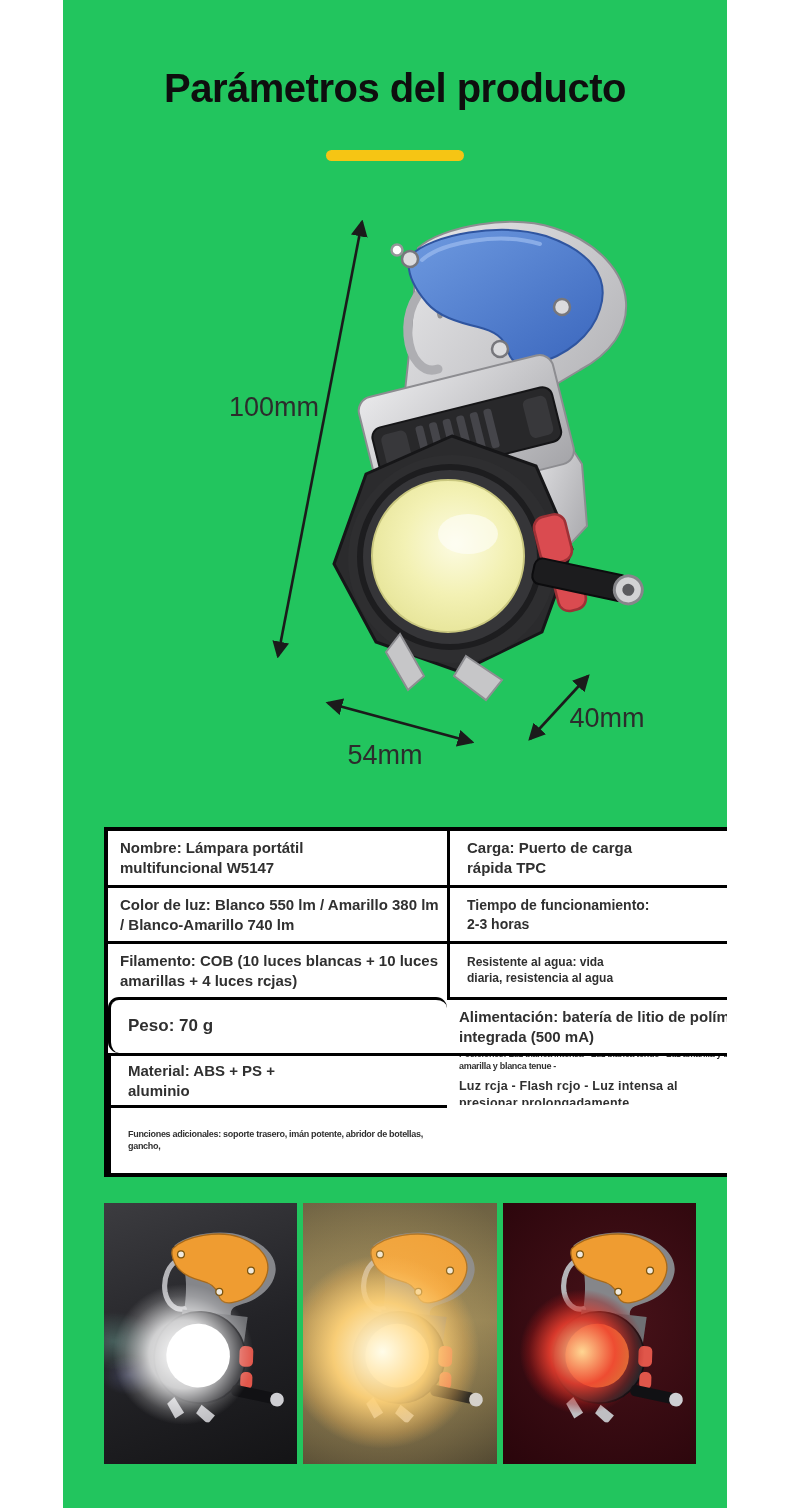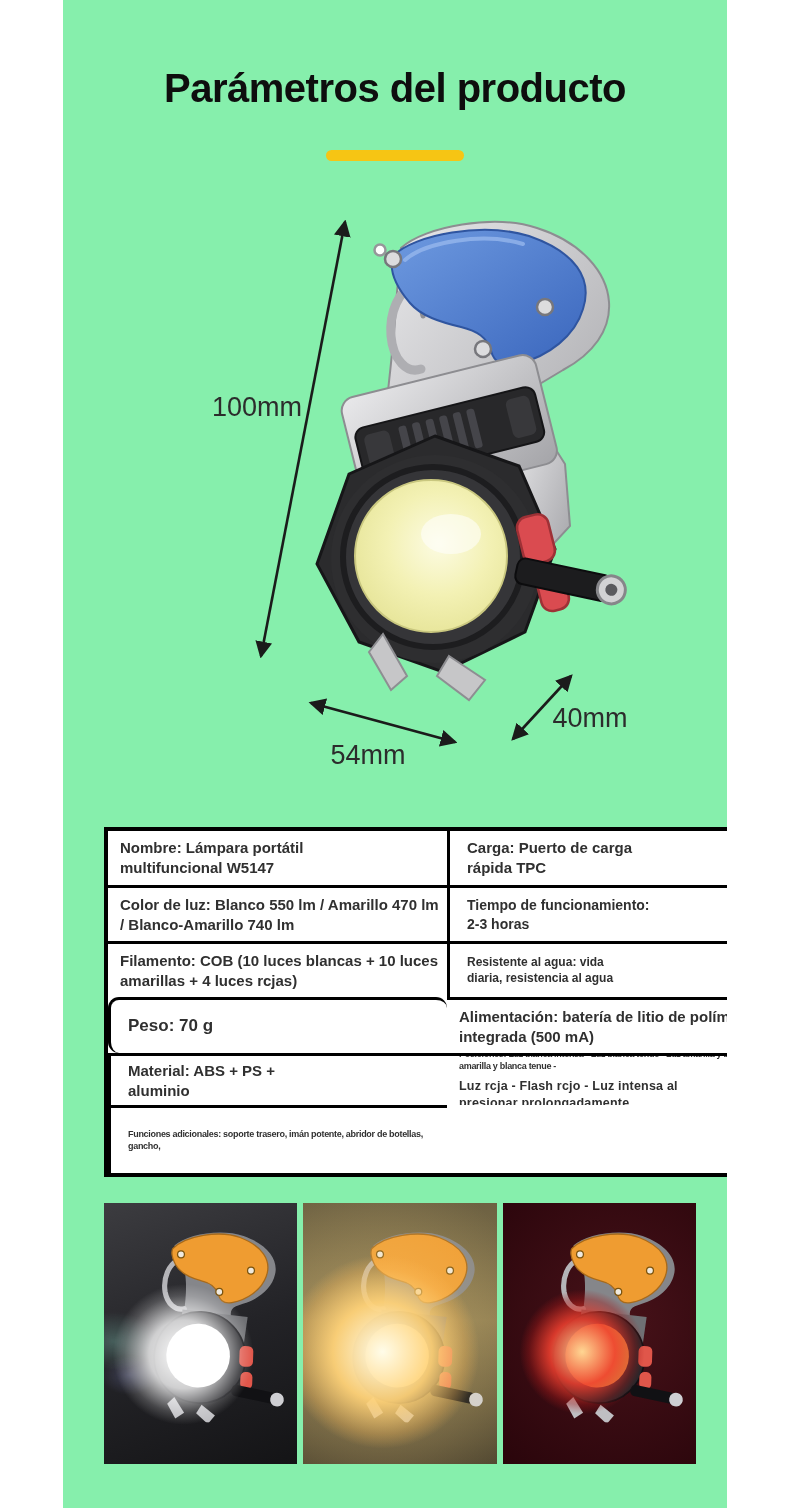--- a/index.html
+++ b/index.html
@@ -1,32 +1,32 @@
 <!DOCTYPE html>
 <html><head>
 <meta charset="utf-8">
 <style>
   html,body{margin:0;padding:0;background:#ffffff;}
   .page{
-    width:664px;height:1508px;margin:0 auto;background:#86efac;
+    width:664px;height:1508px;margin:0 auto;background:#22c55e;
     font-family:"Liberation Sans",sans-serif;color:#2e2e2e;
     overflow:hidden;position:relative;
   }
   
   .header{padding-top:66px;text-align:center;}
   .title{
     margin:0;font-size:40px;line-height:1.1;font-weight:bold;
     color:#0e0e0e;letter-spacing:-0.5px;
   }
   .accent-bar{
     width:138px;height:11px;border-radius:6px;margin:40px auto 0;
     background:#F6C514;
   }
   
-  .diagram{margin:3px 0 0;height:645px;position:relative;}
+  .diagram{margin:3px 17px 0;height:645px;position:relative;}
   .diagram svg{display:block;width:790px;height:645px;}
   .dim-text{fill:#2c2c2c;font-size:27px;font-family:"Liberation Sans",sans-serif;}
   .dim-line{stroke:#1b1b1b;stroke-width:2.6;}
   
   .spec-table{
     width:704px;margin:18px 58px 0 41px;
     border:4px solid #000;background:#fff;
     display:grid;
     grid-template-columns:339px 1fr;
     grid-template-rows:54px 56px 56px 56px 52px 68px;
@@ -194,21 +194,21 @@
       </g>
     </svg>
   </figure>
 
   <section class="spec-table">
     <div class="cell left fs15">Nombre: Lámpara portátil
 multifuncional W5147</div>
     <div class="cell right fs15">Carga: Puerto de carga
 rápida TPC</div>
 
-    <div class="cell left fs15">Color de luz: Blanco 550 lm / Amarillo 470 lm
+    <div class="cell left fs15">Color de luz: Blanco 550 lm / Amarillo 380 lm
 / Blanco-Amarillo 740 lm</div>
     <div class="cell right fs14">Tiempo de funcionamiento:
 2-3 horas</div>
 
     <div class="cell left fs15">Filamento: COB (10 luces blancas + 10 luces
 amarillas + 4 luces rcjas)</div>
     <div class="cell right fs12">Resistente al agua: vida
 diaria, resistencia al agua</div>
 
     <div class="cell right fs17">Peso: 70 g</div>

